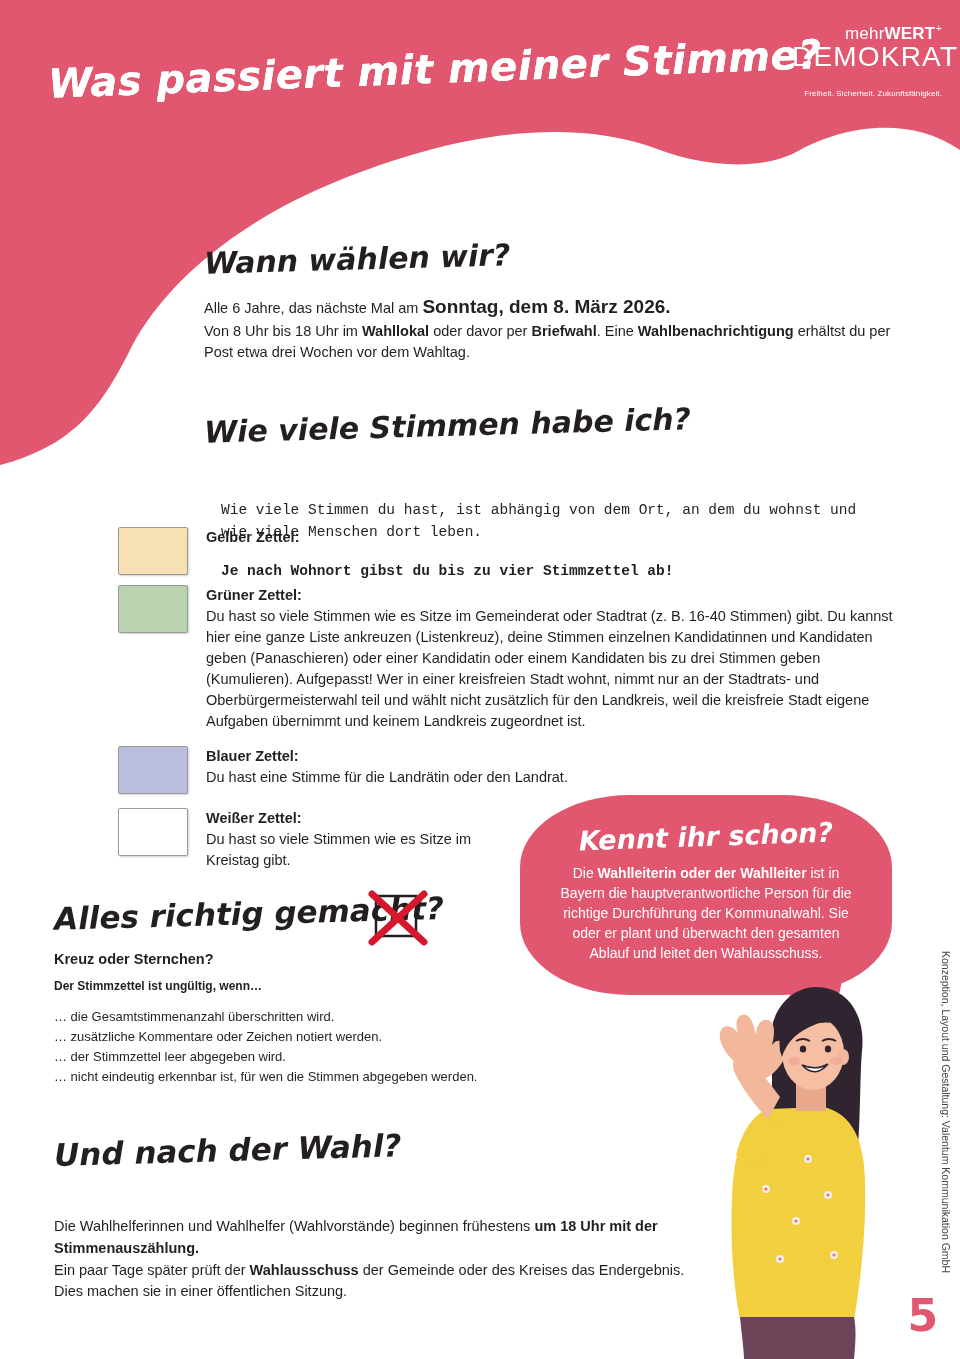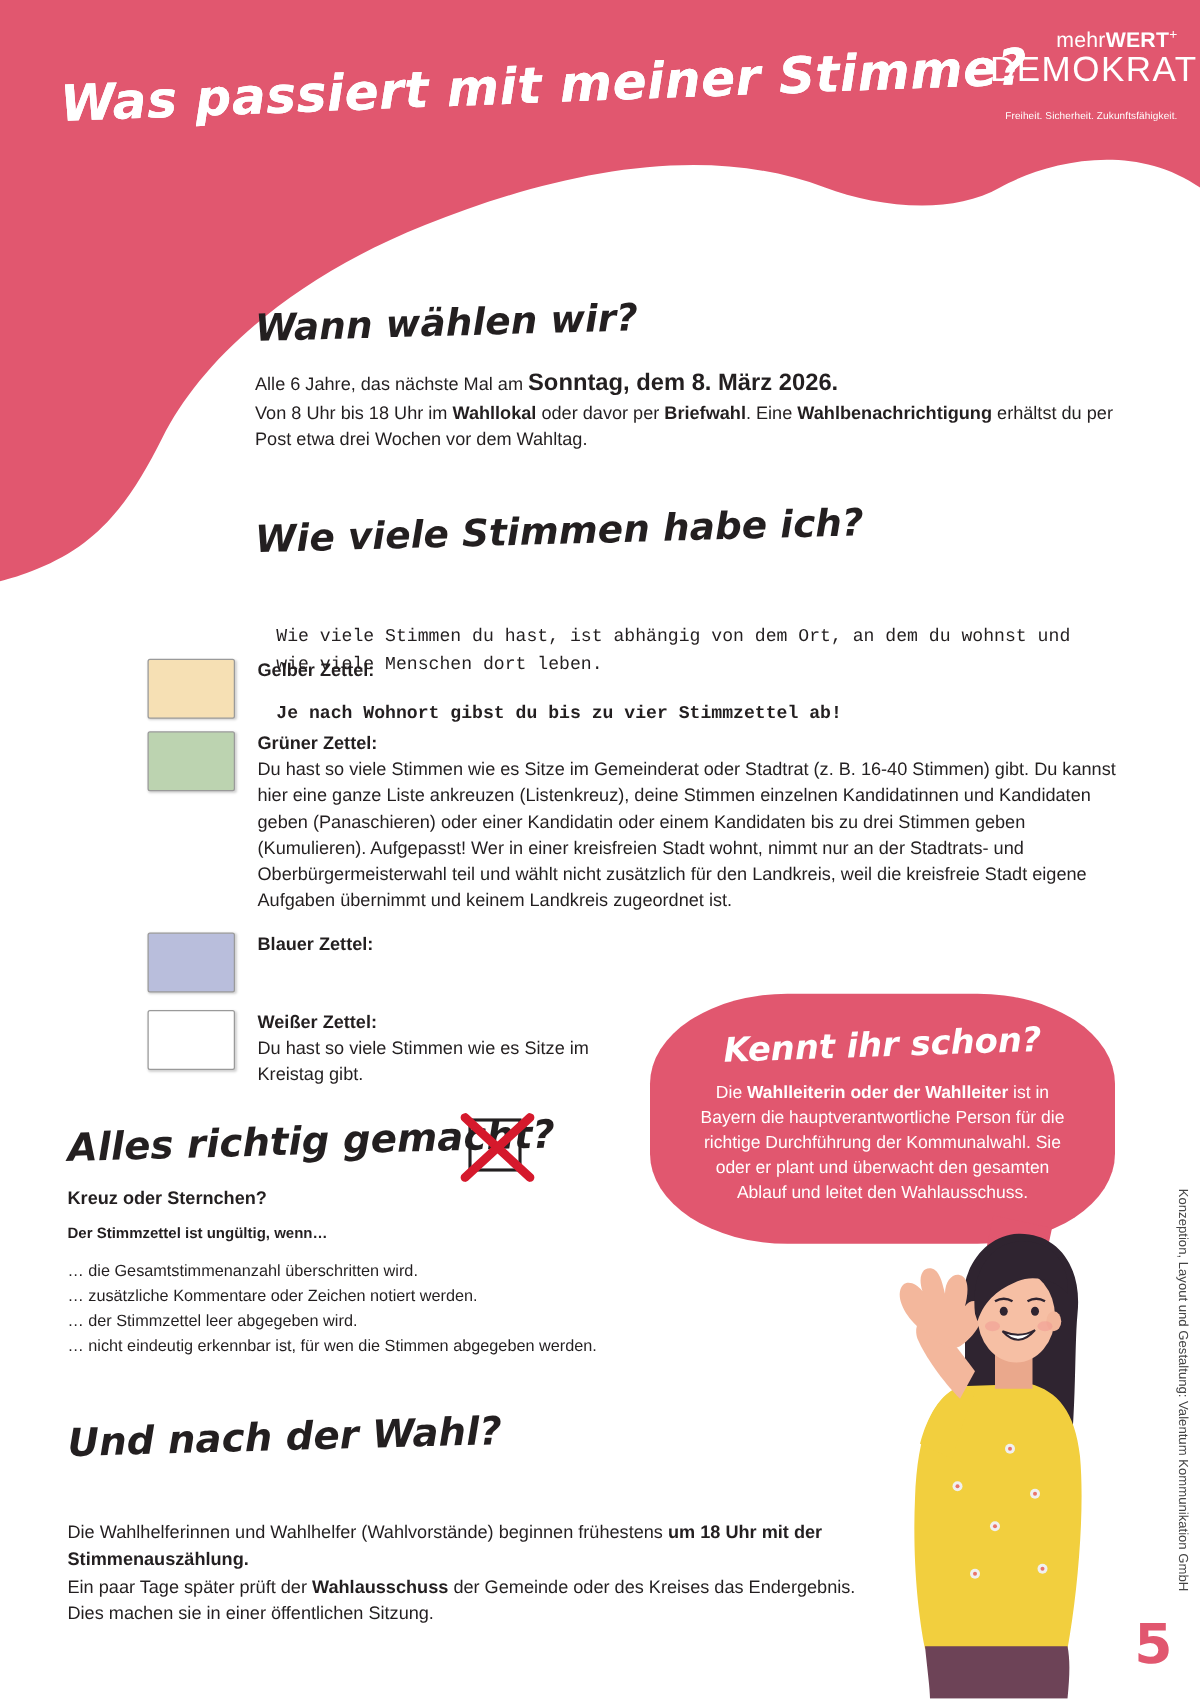--- a/index.html
+++ b/index.html
@@ -152,21 +152,21 @@
       </div>
   </div>
   <div class="brow">
     <div class="chip" style="background:#bcd3b0"></div>
     <div class="btext" style="width:690px"><span class="t">Grüner Zettel:</span><br>
       <span>Du hast so viele Stimmen wie es Sitze im Gemeinderat oder Stadtrat (z. B. 16-40 Stimmen) gibt. Du kannst hier eine ganze Liste ankreuzen (Listenkreuz), deine Stimmen einzelnen Kandidatinnen und Kandidaten geben (Panaschieren) oder einer Kandidatin oder einem Kandidaten bis zu drei Stimmen geben (Kumulieren). Aufgepasst! Wer in einer kreisfreien Stadt wohnt, nimmt nur an der Stadtrats- und Oberbürgermeisterwahl teil und wählt nicht zusätzlich für den Landkreis, weil die kreisfreie Stadt eigene Aufgaben übernimmt und keinem Landkreis zugeordnet ist.</span></div>
   </div>
   <div class="brow" style="margin-top:14px">
     <div class="chip" style="background:#b9bedc"></div>
     <div class="btext"><span class="t">Blauer Zettel:</span><br>
-      </div>
+      <span>Du hast eine Stimme für die Landrätin oder den Landrat.</span></div>
   </div>
   <div class="brow" style="margin-top:14px">
     <div class="chip" style="background:#ffffff"></div>
     <div class="btext" style="width:300px"><span class="t">Weißer Zettel:</span><br>
       <span>Du hast so viele Stimmen wie es Sitze im Kreistag gibt.</span></div>
   </div>
 </div>
 
 <div class="bubble">
   <div class="bh">Kennt ihr schon?</div>

